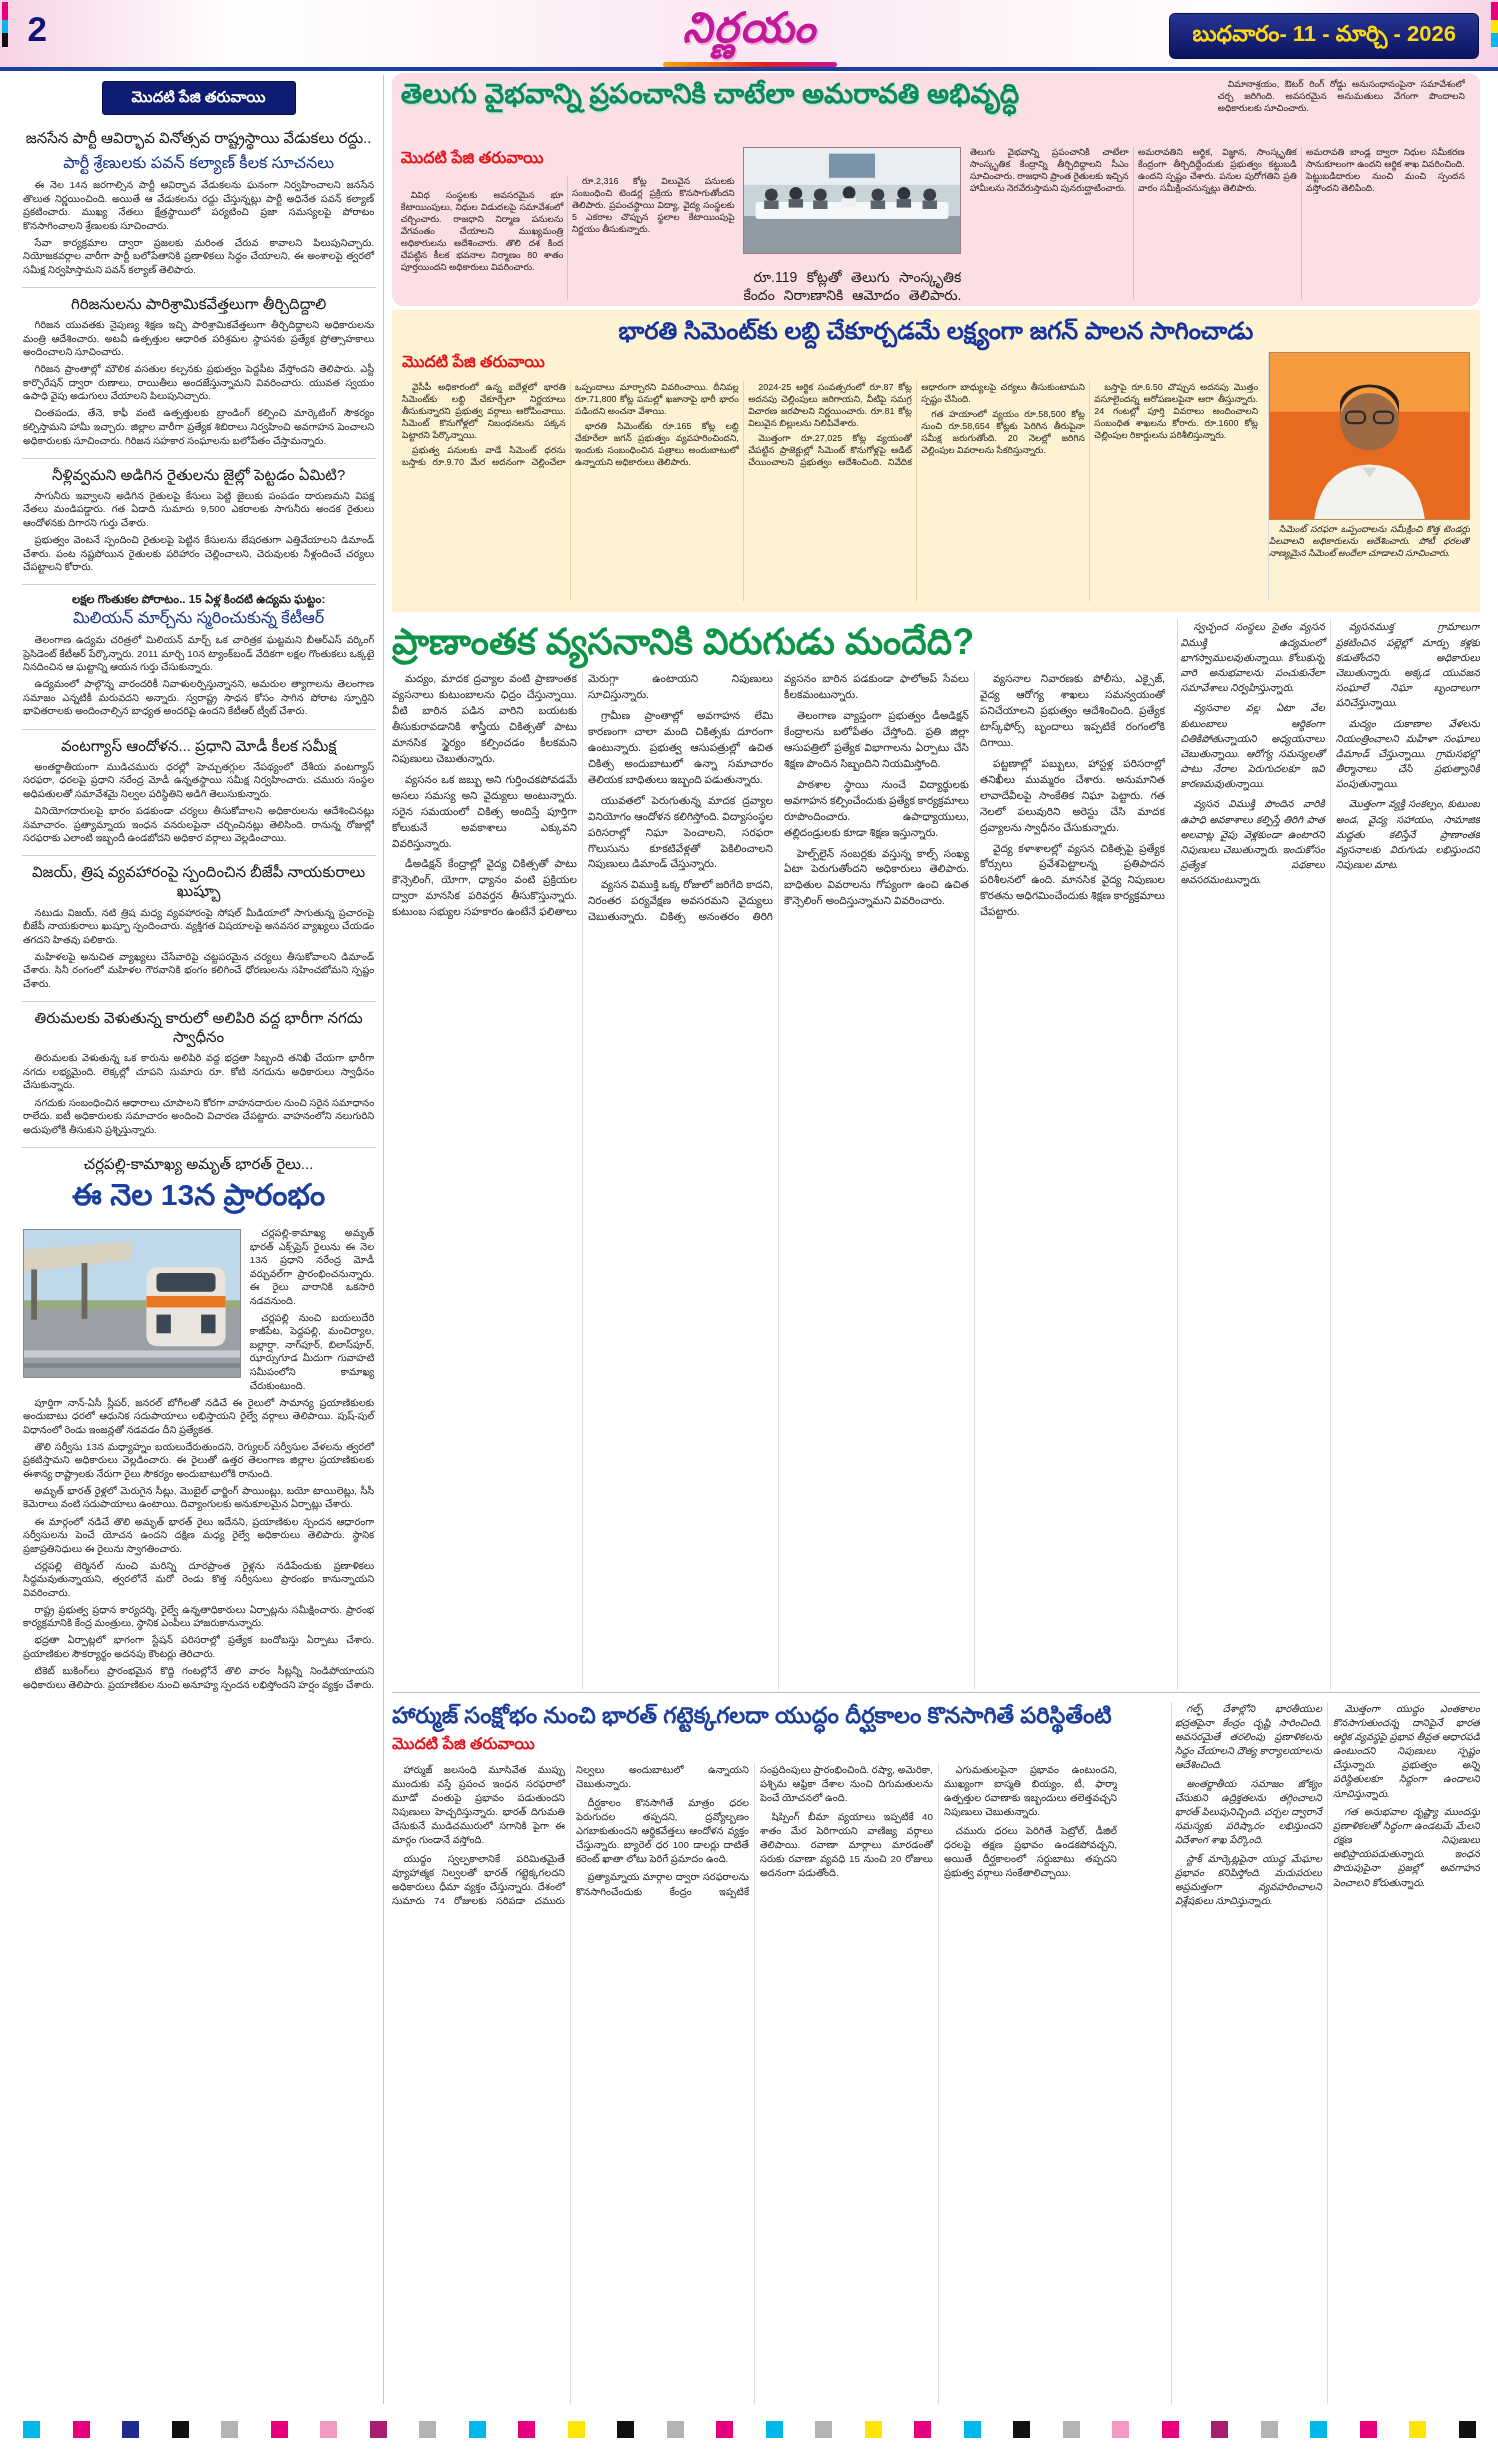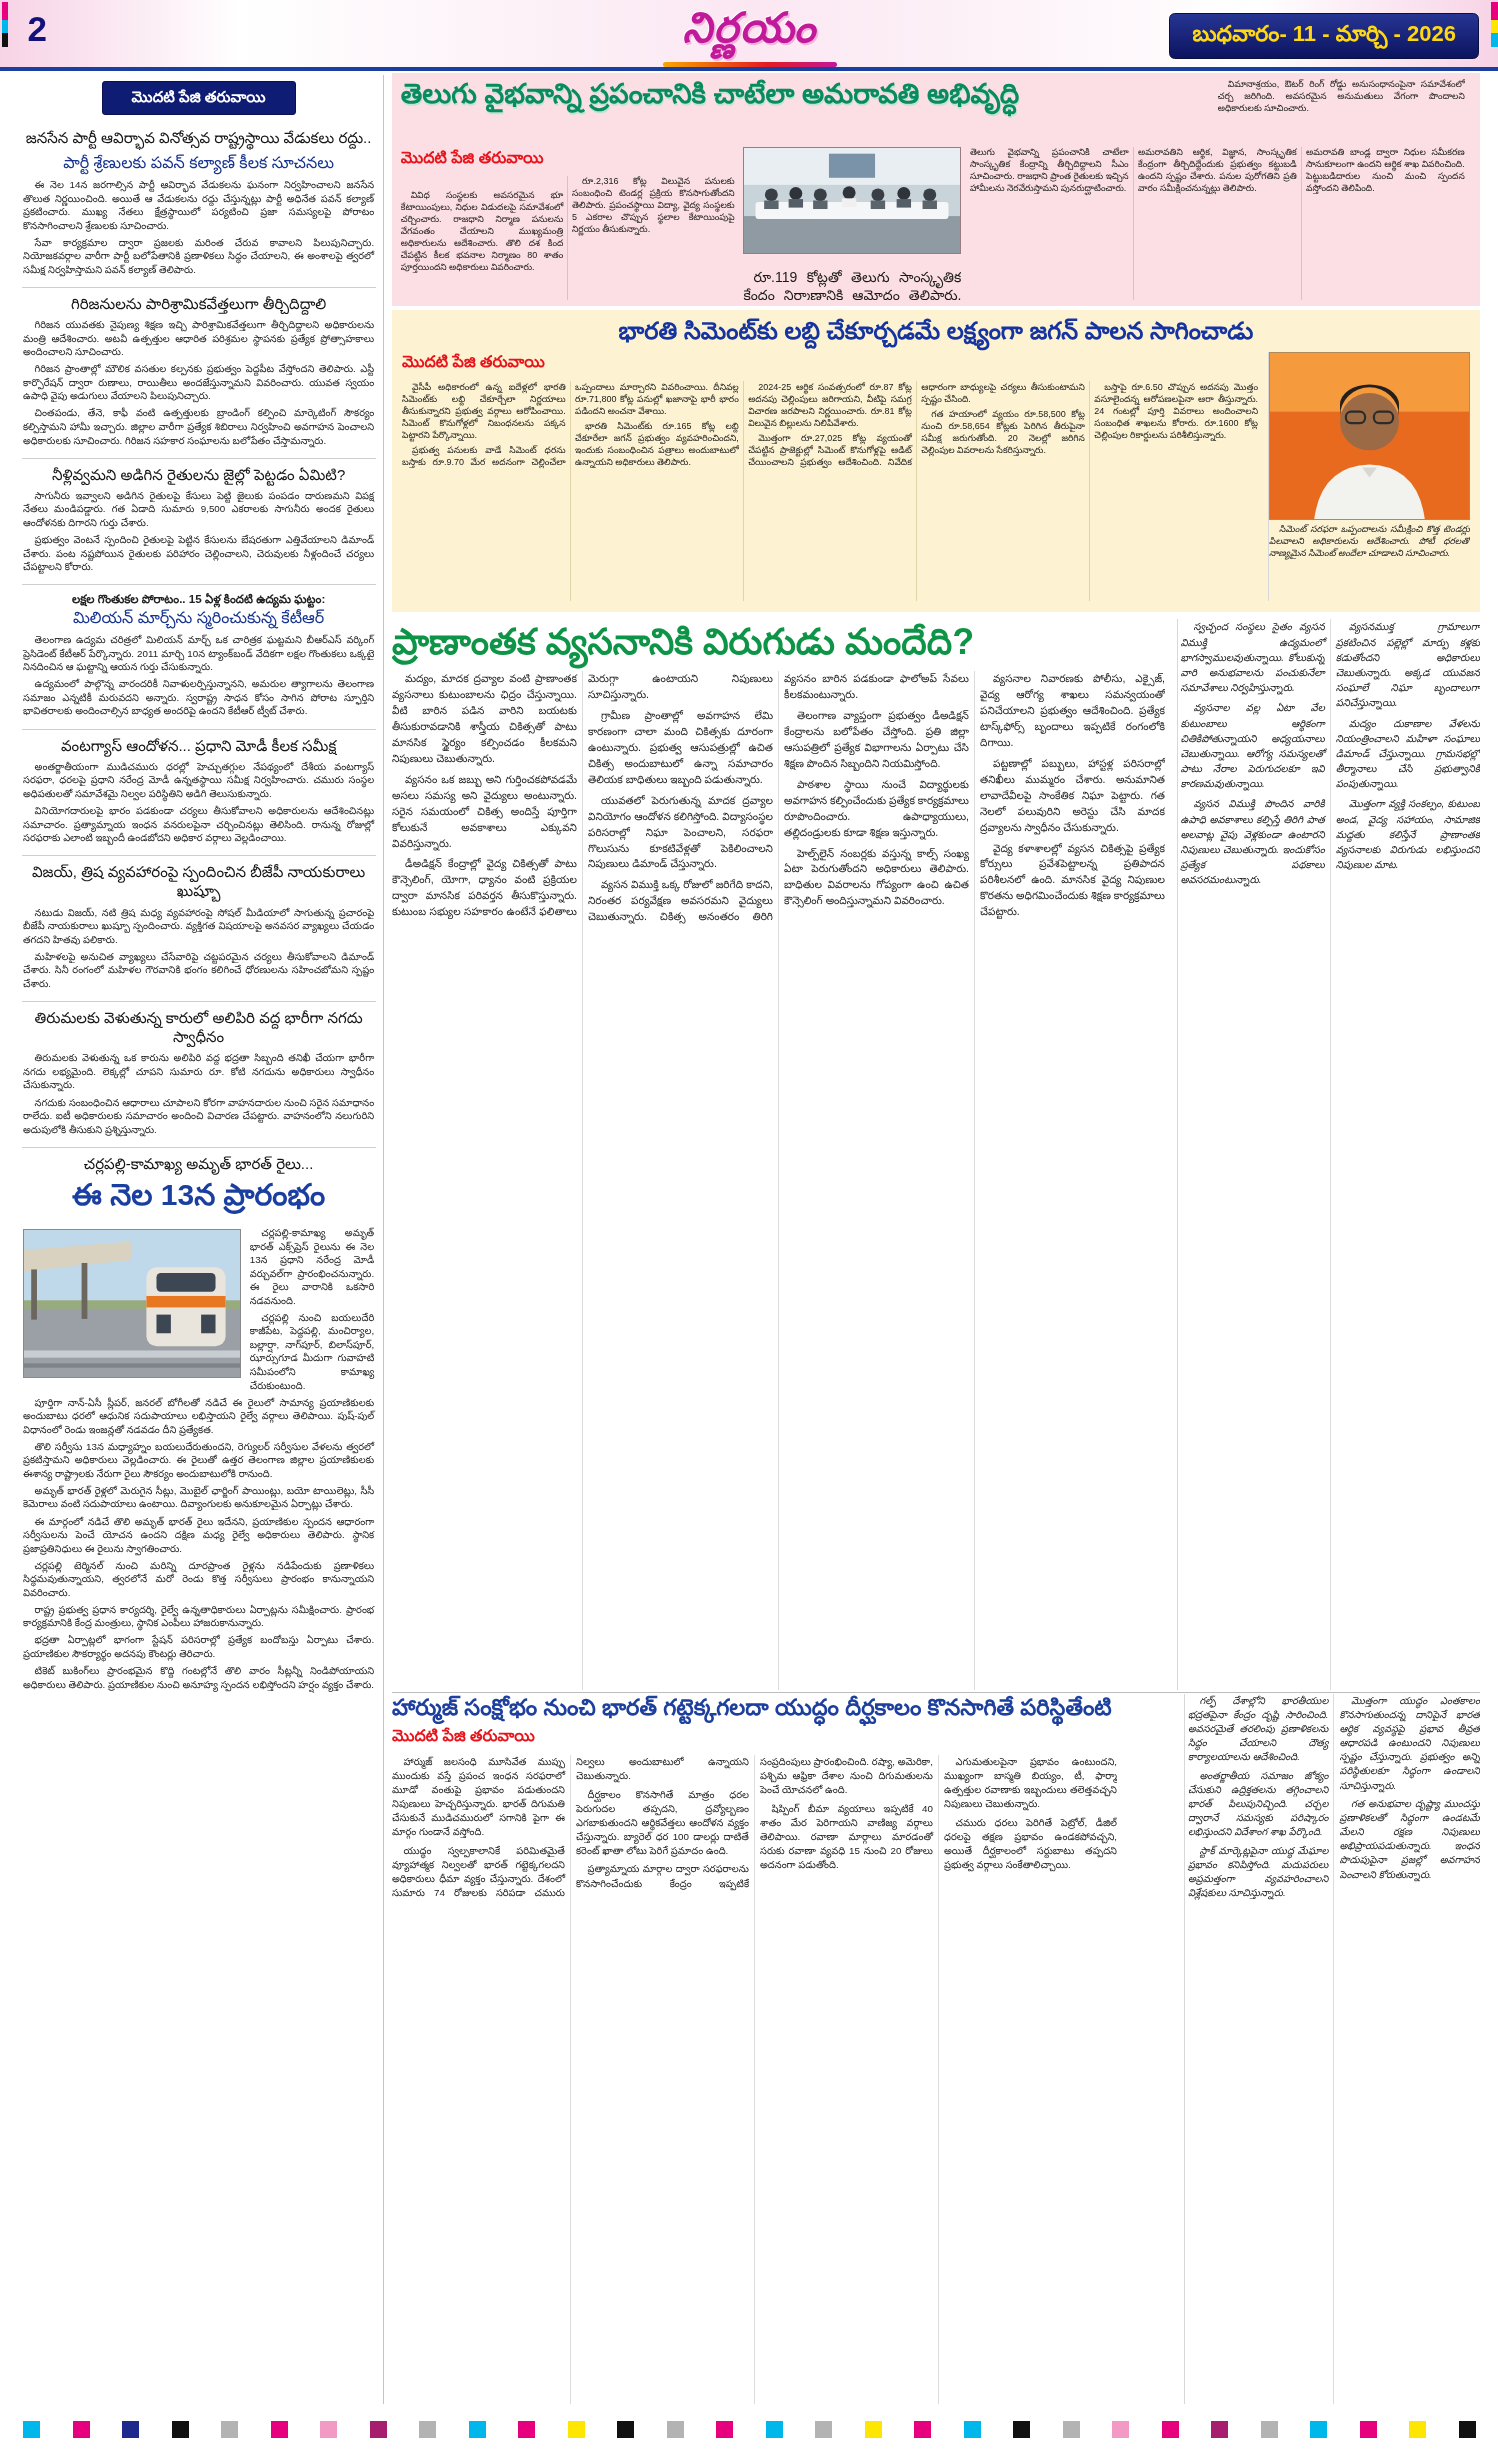--- a/index.html
+++ b/index.html
@@ -60,21 +60,21 @@
   }
   .train-photo svg { display:block; width:100%; height:100%; }
 
   
   .red-label { color:#e8131b; font-weight:bold; font-size:16px; margin:1.5px 0 5.8px; }
   .divider-v { border-left:0.7px solid #d8d8d8;font-style:italic; }
 
   
   .amaravati {
     position:absolute; left:392px; top:73px; width:1088px; height:233px;
-    background:#fbdfe4; padding:5.8px 8.7px; overflow:hidden;
+    background:#fbdfe4; padding:5.8px 8.7px; overflow:hidden;border-radius:11px;
   }
   .ama-grid {
     display:grid; grid-template-columns:334px 218px 239px 247px;
     grid-template-rows:64px auto; column-gap:8.7px; row-gap:4.4px; height:100%;
   }
   .ama-headline {
     grid-column:1/4; grid-row:1; font-size:27.6px; font-weight:800; color:#0a8a5f;
     line-height:1.12; text-shadow:0.7px 1.5px 0 #bfe4d3;
   }
   .ama-topright { grid-column:4/5; grid-row:1; font-size:9px; line-height:1.32; text-align:justify; overflow:hidden; }
@@ -114,21 +114,21 @@
   .add-head { font-size:36px; font-weight:800; color:#0e9447; line-height:1.15; margin:1.5px 0 8.7px; }
   .add-cols { columns:4; column-gap:11px; column-rule:0.7px solid #dcdcdc; font-size:10.5px; line-height:1.52;
     text-align:justify; flex:1; overflow:hidden; }
   .add-cols p, .add-right p { margin-bottom:5px; text-indent:13px; }
   .add-right { flex:1; columns:2; column-gap:11px; column-rule:0.7px solid #dcdcdc; font-size:10px; line-height:1.52;
     text-align:justify; overflow:hidden; padding-left:2.9px; }
 
   
   .hormuz {
     position:absolute; left:392px; top:1692px; width:1088px; height:712px;
-    border-top:0.7px solid #bdbdbd; padding-top:1px; display:flex; gap:27px; overflow:hidden;
+    border-top:0.7px solid #bdbdbd; padding-top:9px; display:flex; gap:14px; overflow:hidden;
   }
   .hor-left { width:725px; display:flex; flex-direction:column; }
   .hor-head { font-size:22.5px; font-weight:800; color:#1d3f9e; line-height:1.28; margin-bottom:2.9px; }
   .hor-cols { columns:4; column-gap:11px; column-rule:0.7px solid #dcdcdc; font-size:9.8px; line-height:1.44;
     text-align:justify; flex:1; overflow:hidden; }
   .hor-cols p, .hor-right p { margin-bottom:4.4px; text-indent:11.6px; }
   .hor-right { flex:1; columns:2; column-gap:11px; column-rule:0.7px solid #dcdcdc; font-size:9.8px; line-height:1.44;
     text-align:justify; overflow:hidden; padding-left:2.9px;margin-left:40px; }
 
   

